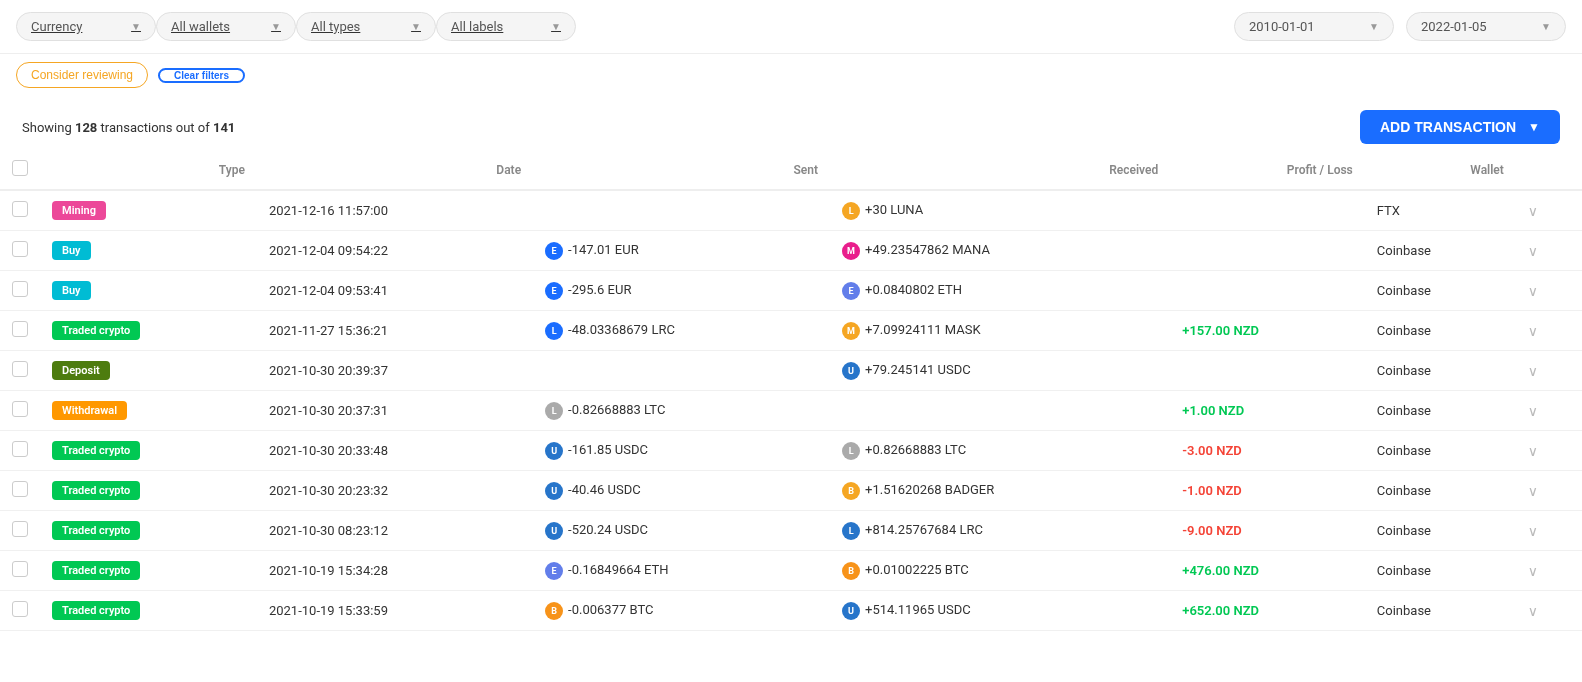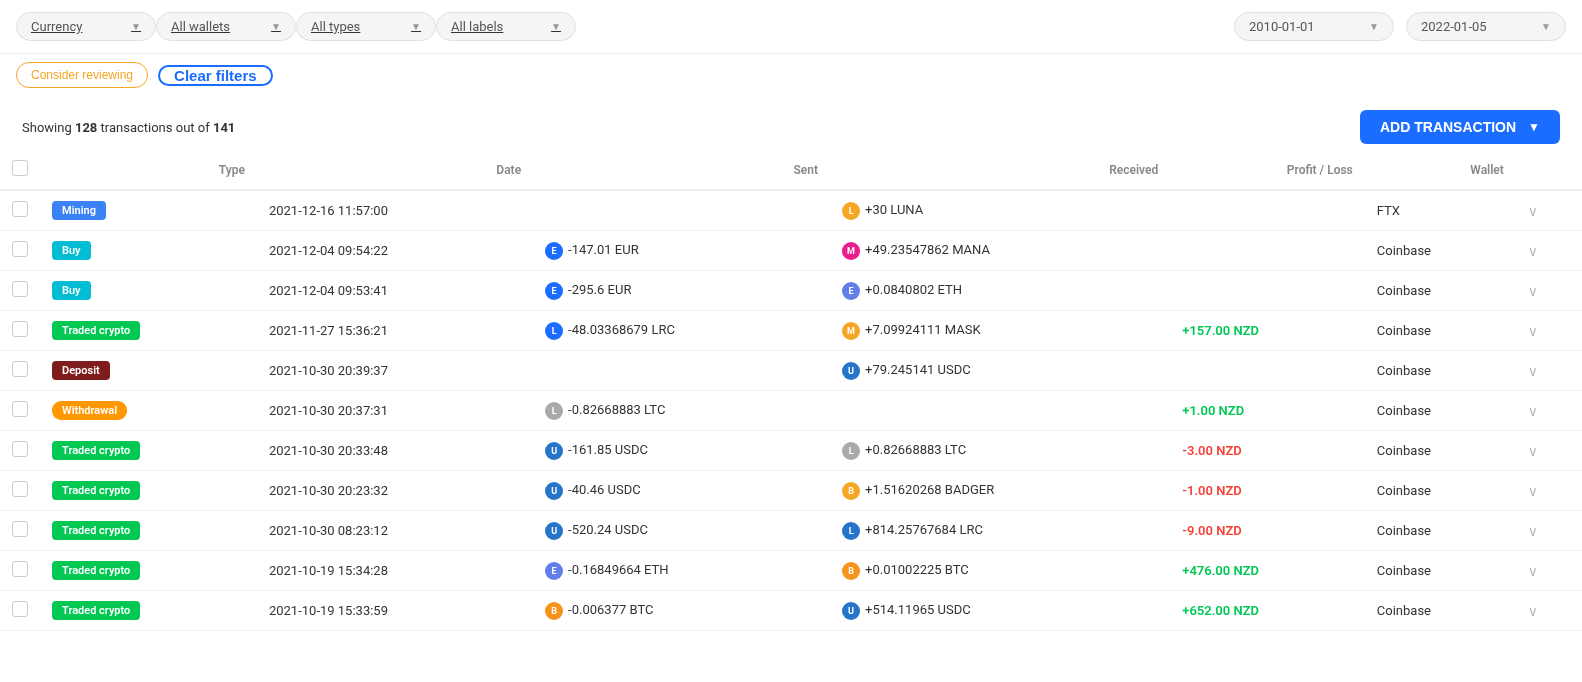--- a/index.html
+++ b/index.html
@@ -52,21 +52,21 @@
       padding: 5px 14px;
       font-size: 12px;
       cursor: pointer;
     }
     .btn-clear {
       border: 2px solid #1a6dff;
       background: #fff;
       color: #1a6dff;
       border-radius: 16px;
       padding: 0 14px;
-      font-size: 15px;
+      font-size: 10px;
       font-weight: 600;
       cursor: pointer;
     }
     
     .summary-row {
       display: flex;
       align-items: center;
       justify-content: space-between;
       padding: 10px 22px 6px;
     }
@@ -131,25 +131,25 @@
     }
     
     .badge {
       display: inline-block;
       border-radius: 4px;
       padding: 3px 10px;
       font-size: 11px;
       font-weight: 600;
       color: #fff;
     }
-    .badge-mining { background: #3b82f6; }
+    .badge-mining { background: #ec4899; }
     .badge-buy { background: #00bcd4; color: #fff; }
     .badge-traded { background: #00c853; color: #fff; }
-    .badge-deposit { background: #7f1d1d; color: #fff; text-align: center; }
-    .badge-withdrawal { background: #ff9800; color: #fff; border-radius: 9px; }
+    .badge-deposit { background: #4d7c0f; color: #fff; text-align: center; }
+    .badge-withdrawal { background: #ff9800; color: #fff; }
     
     .coin-icon {
       display: inline-flex;
       align-items: center;
       justify-content: center;
       width: 18px; height: 18px;
       border-radius: 50%;
       font-size: 9px;
       font-weight: 700;
       color: #fff;

